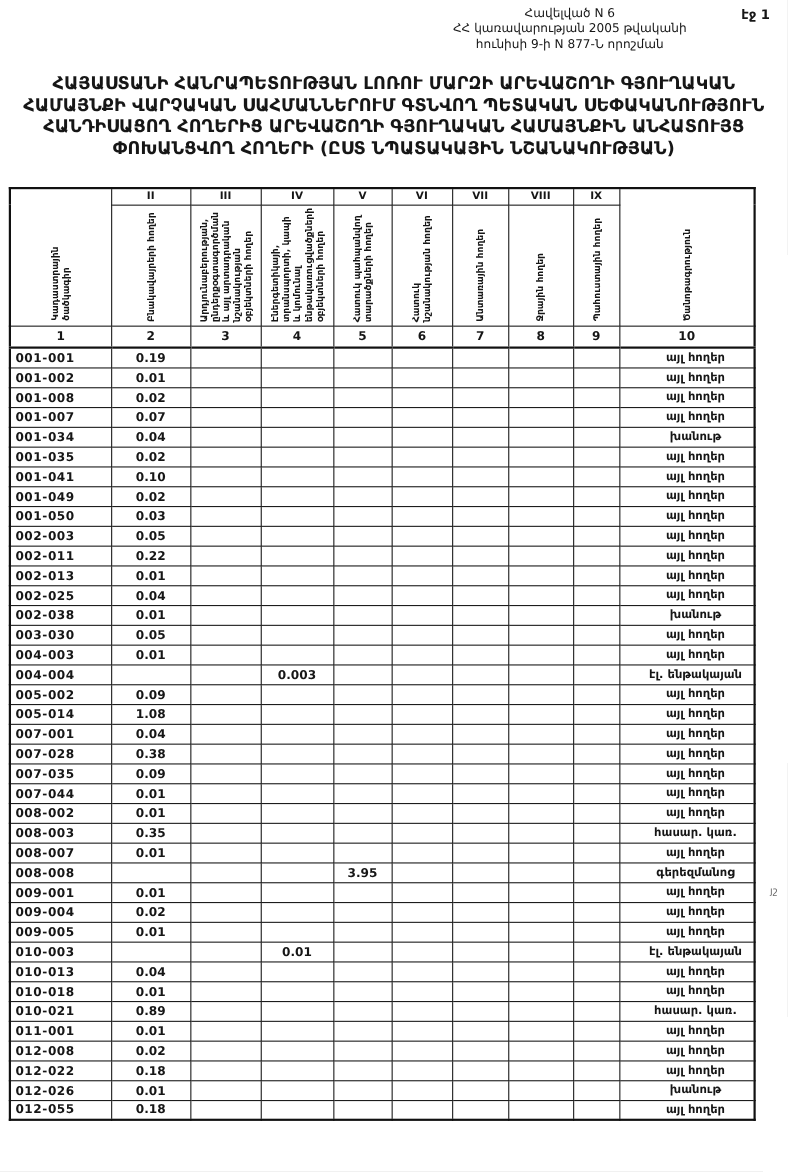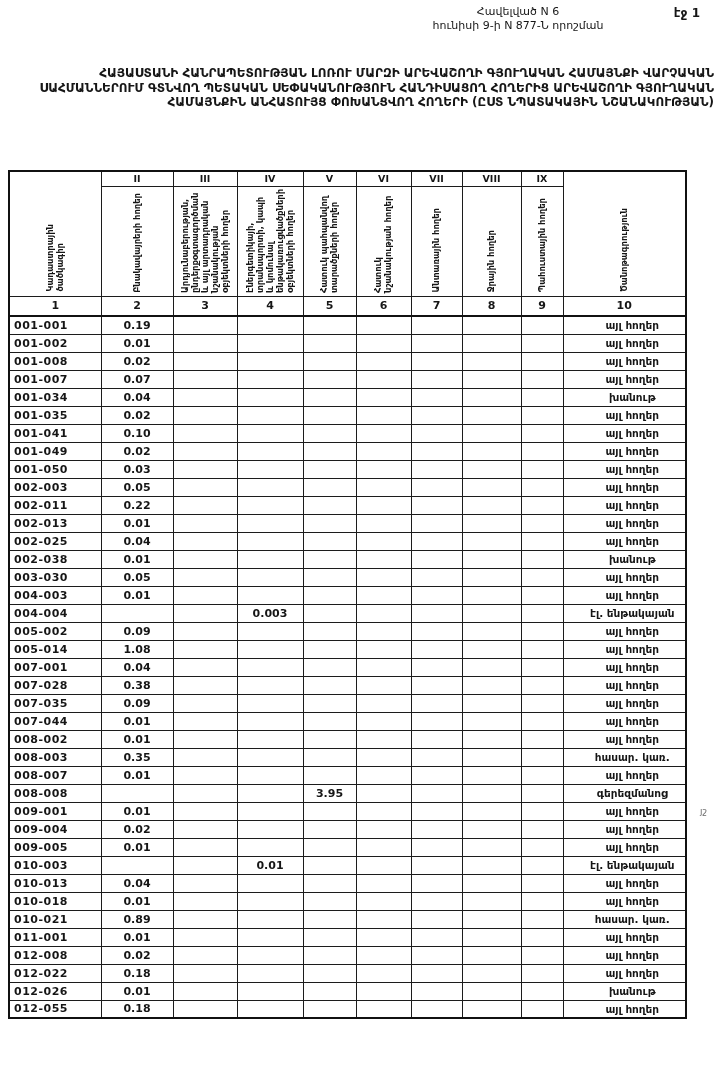--- a/index.html
+++ b/index.html
@@ -38,24 +38,23 @@
     width: 716px;
     text-align: center;
     font-weight: bold;
   }
   .title-word {
     font-size: 13px;
     letter-spacing: 4px;
     margin-bottom: 3px;
   }
   .title-text {
-    font-size: 12px;
+    font-size: 16px;
     line-height: 1.22;
     padding: 0 2px;
-    text-align: right;
   }
   table.land-table {
     position: absolute;
     top: 170px;
     left: 8px;
     width: 677px;
     border-collapse: collapse;
     table-layout: fixed;
     border: 2px solid #111;
   }
@@ -95,20 +94,21 @@
 </style>
 </head>
 <body>
 
 <div class="page">
 
   <div class="page-num">էջ 1</div>
 
   <div class="appendix">
     <div>Հավելված N 6</div>
+    <div>ՀՀ կառավարության 2005 թվականի</div>
     <div>հունիսի 9-ի N 877-Ն որոշման</div>
   </div>
 
   <div class="title-block">
     <div class="title-text">ՀԱՅԱՍՏԱՆԻ ՀԱՆՐԱՊԵՏՈՒԹՅԱՆ ԼՈՌՈՒ ՄԱՐԶԻ ԱՐԵՎԱՇՈՂԻ ԳՅՈՒՂԱԿԱՆ ՀԱՄԱՅՆՔԻ ՎԱՐՉԱԿԱՆ ՍԱՀՄԱՆՆԵՐՈՒՄ ԳՏՆՎՈՂ ՊԵՏԱԿԱՆ ՍԵՓԱԿԱՆՈՒԹՅՈՒՆ ՀԱՆԴԻՍԱՑՈՂ ՀՈՂԵՐԻՑ ԱՐԵՎԱՇՈՂԻ ԳՅՈՒՂԱԿԱՆ ՀԱՄԱՅՆՔԻՆ ԱՆՀԱՏՈՒՅՑ ՓՈԽԱՆՑՎՈՂ ՀՈՂԵՐԻ (ԸՍՏ ՆՊԱՏԱԿԱՅԻՆ ՆՇԱՆԱԿՈՒԹՅԱՆ)</div>
   </div>
 
   <table class="land-table">
     <colgroup>
       <col style="width:92px">

